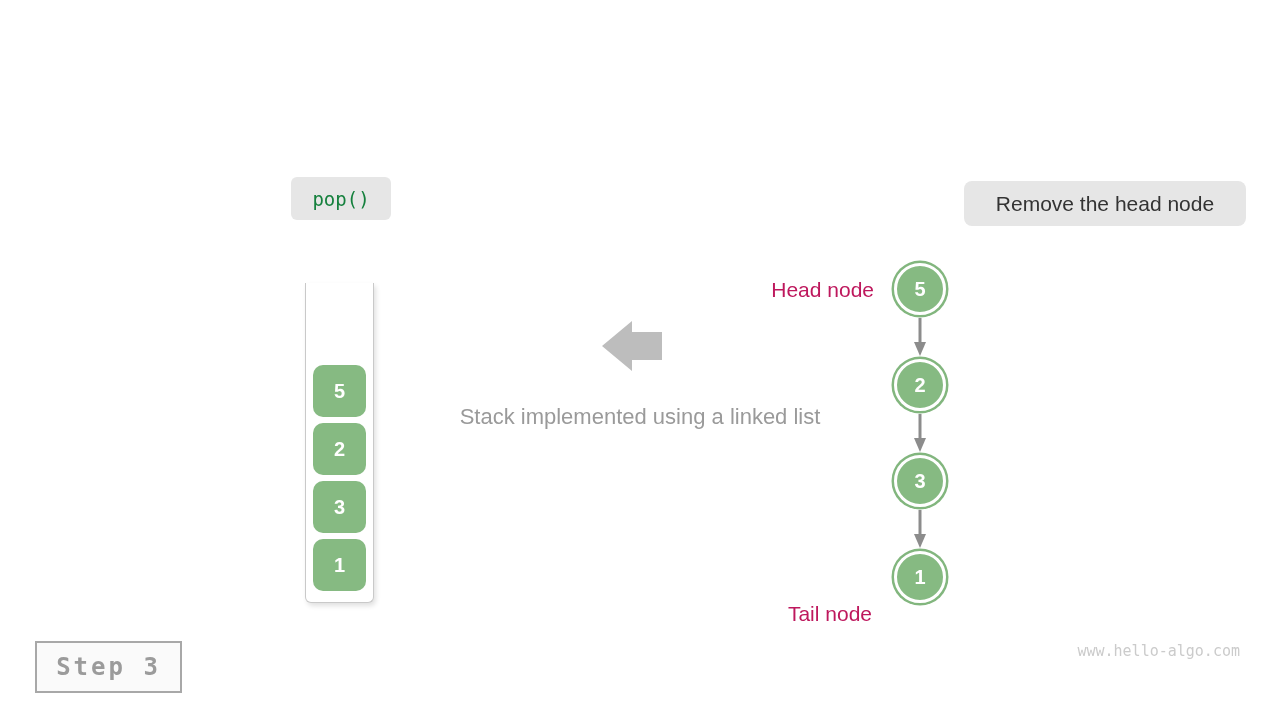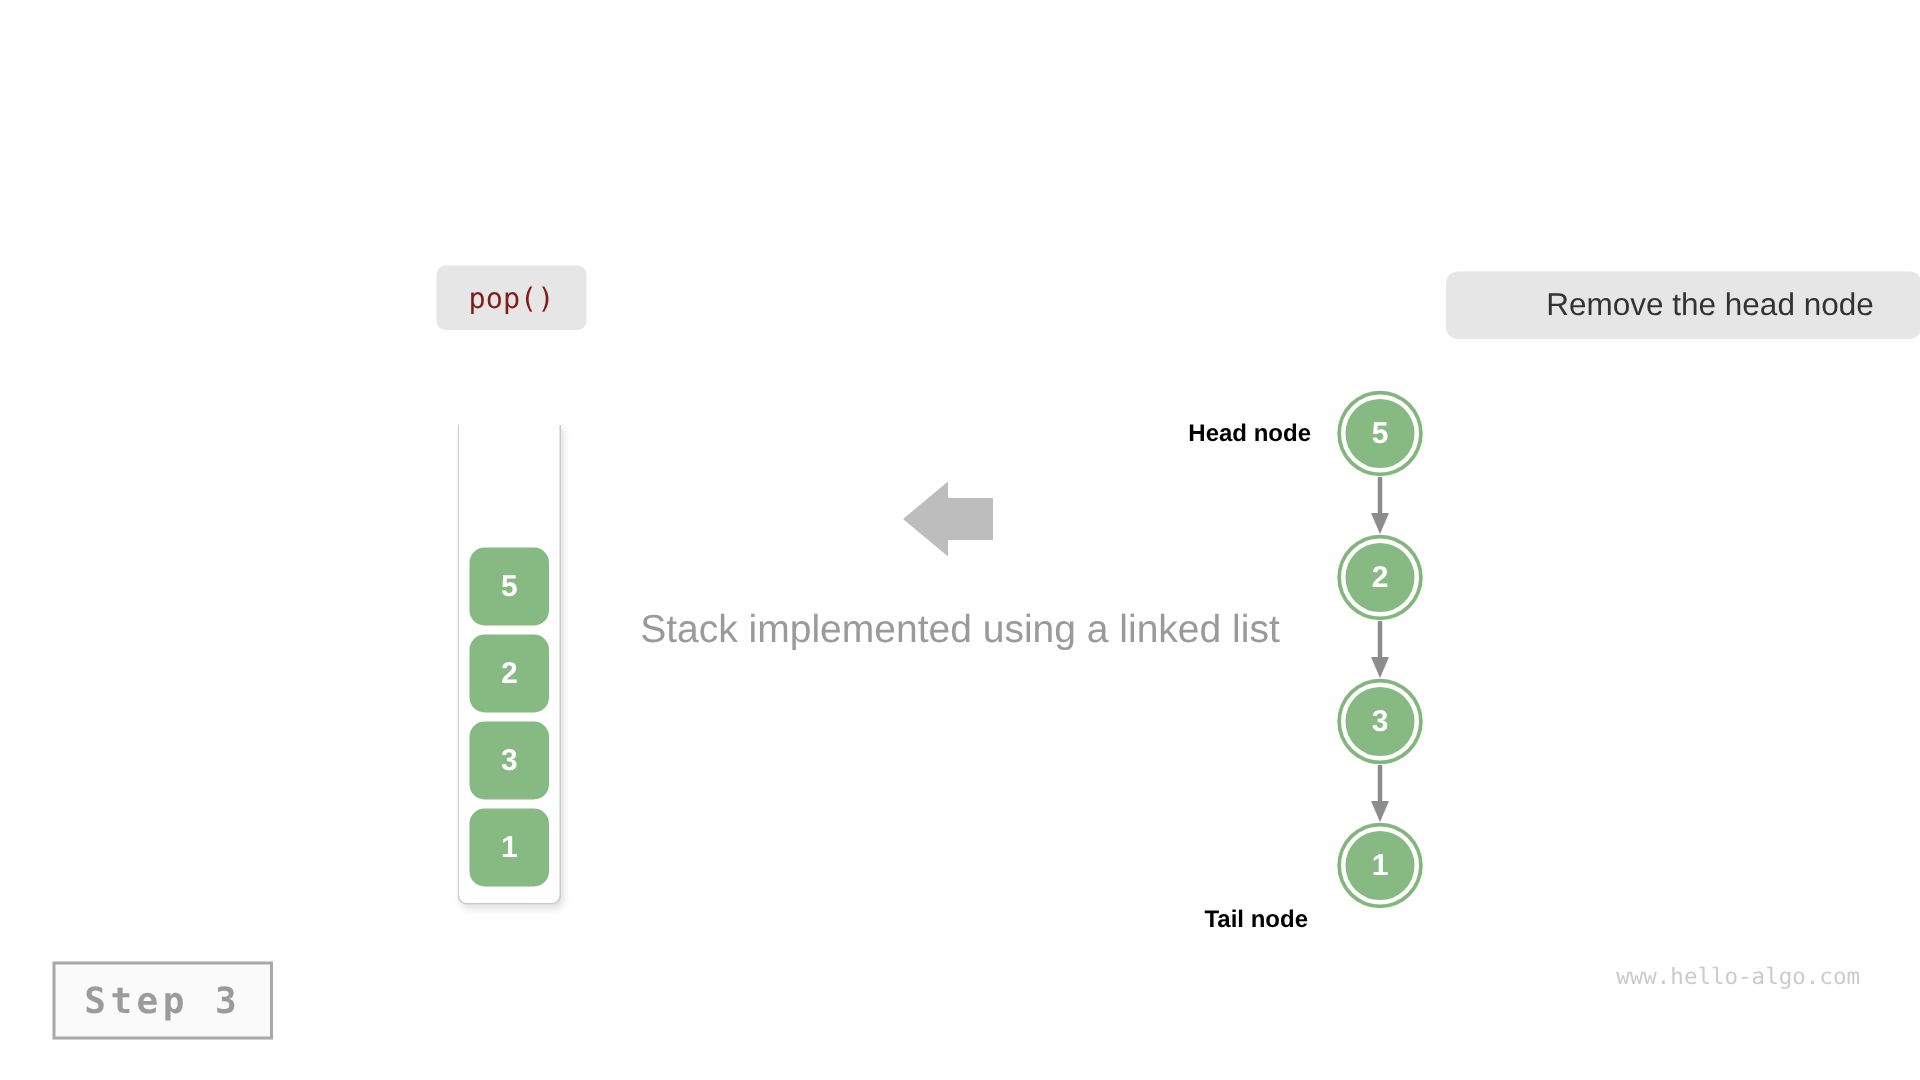--- a/index.html
+++ b/index.html
@@ -12,36 +12,35 @@
     font-family: "Liberation Sans", sans-serif;
   }
 
   
   .pill {
     position: absolute;
     display: flex;
     align-items: center;
     justify-content: center;
     background: #e6e6e6;
-    color: #7f1d1d;
+    color: #15803d;
   }
   .pill-op {
     left: 291px; top: 177px;
     width: 100px; height: 43px;
     border-radius: 6px;
     font-family: "DejaVu Sans Mono", monospace;
     font-size: 19px;
   }
   .pill-action {
     left: 964px; top: 181px;
     width: 282px; height: 45px;
     border-radius: 8px;
     font-size: 21px;
     color: #333333;
-    padding-left: 35px;
   }
 
   
   .stack-container {
     position: absolute;
     left: 305px; top: 283px;
     width: 69px; height: 320px;
     box-sizing: border-box;
     border-left: 1.5px solid #c9c9c9;
     border-right: 1.5px solid #c9c9c9;
@@ -72,21 +71,21 @@
   
   .big-arrow {
     position: absolute;
     left: 602px; top: 321px;
     width: 60px; height: 50px;
   }
   .caption {
     position: absolute;
     left: 0; right: 0; top: 404px;
     text-align: center;
-    font-size: 26px;
+    font-size: 22px;
     color: #9a9a9a;
   }
 
   
   .ll-node {
     position: absolute;
     left: 894px;
     width: 46px; height: 46px;
     background: #86ba82;
     border: 3px solid #ffffff;
@@ -107,23 +106,23 @@
     position: absolute;
     left: 913px;
     width: 14px; height: 38px;
   }
   .ll-connector.c0 { top: 318px; }
   .ll-connector.c1 { top: 414px; }
   .ll-connector.c2 { top: 510px; }
   .ll-side-label {
     position: absolute;
     transform: translateY(-50%);
-    font-size: 16px;
-    font-weight: bold;
-    color: #000000;
+    font-size: 21px;
+    font-weight: normal;
+    color: #be185d;
     white-space: nowrap;
   }
   .label-head { right: 406px; top: 290px; }
   .label-tail { right: 408px; top: 578px; margin-top: 36px; }
 
   
   .step-badge {
     position: absolute;
     left: 35px; top: 641px;
     width: 147px; height: 52px;

